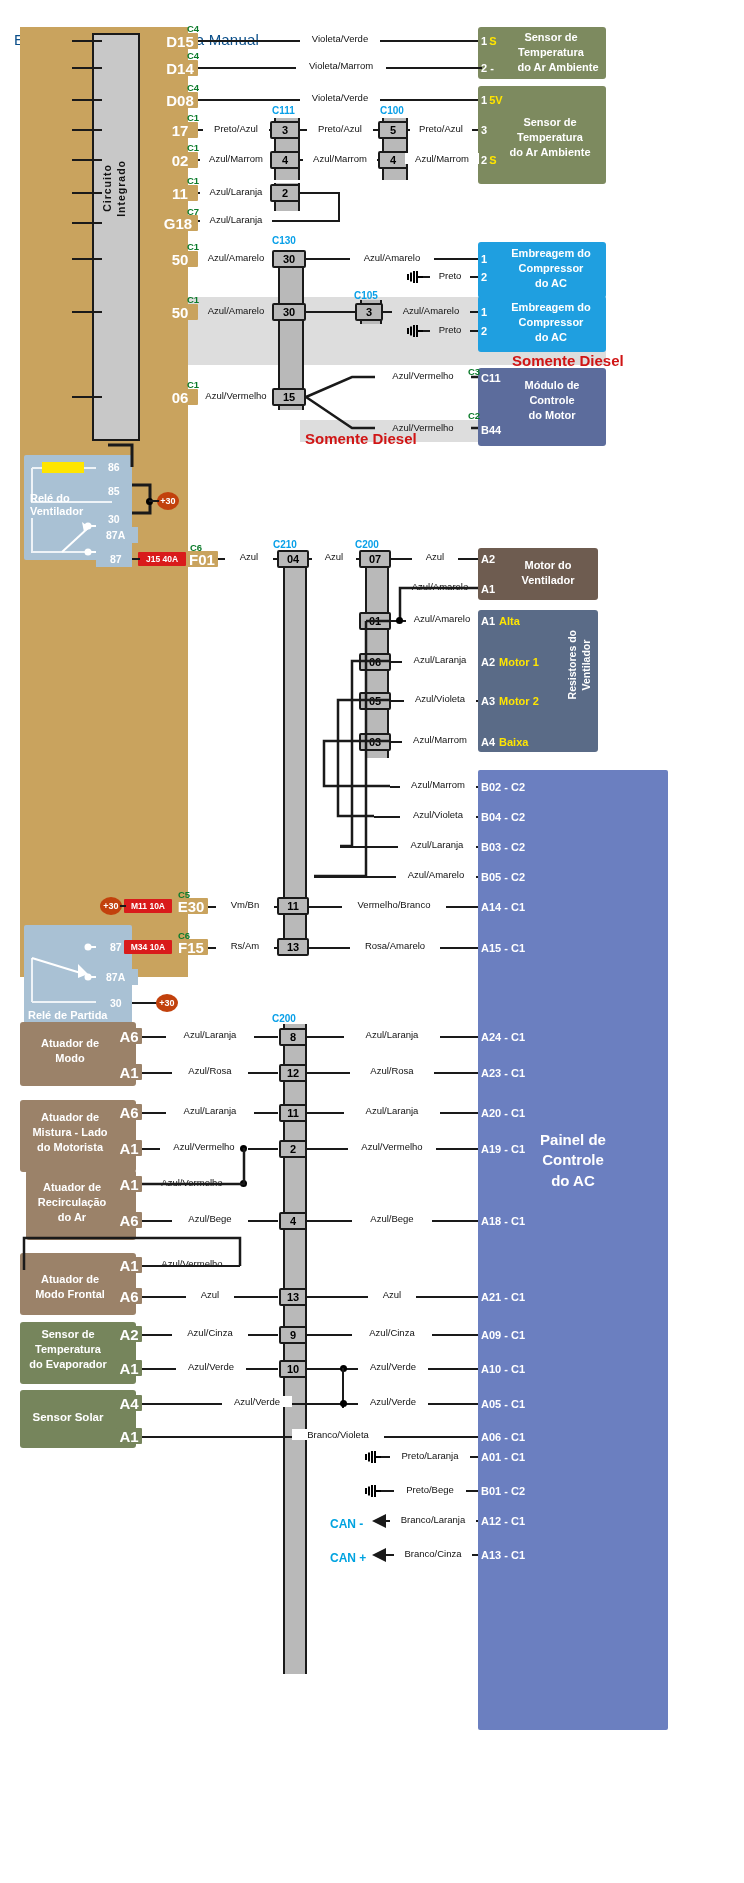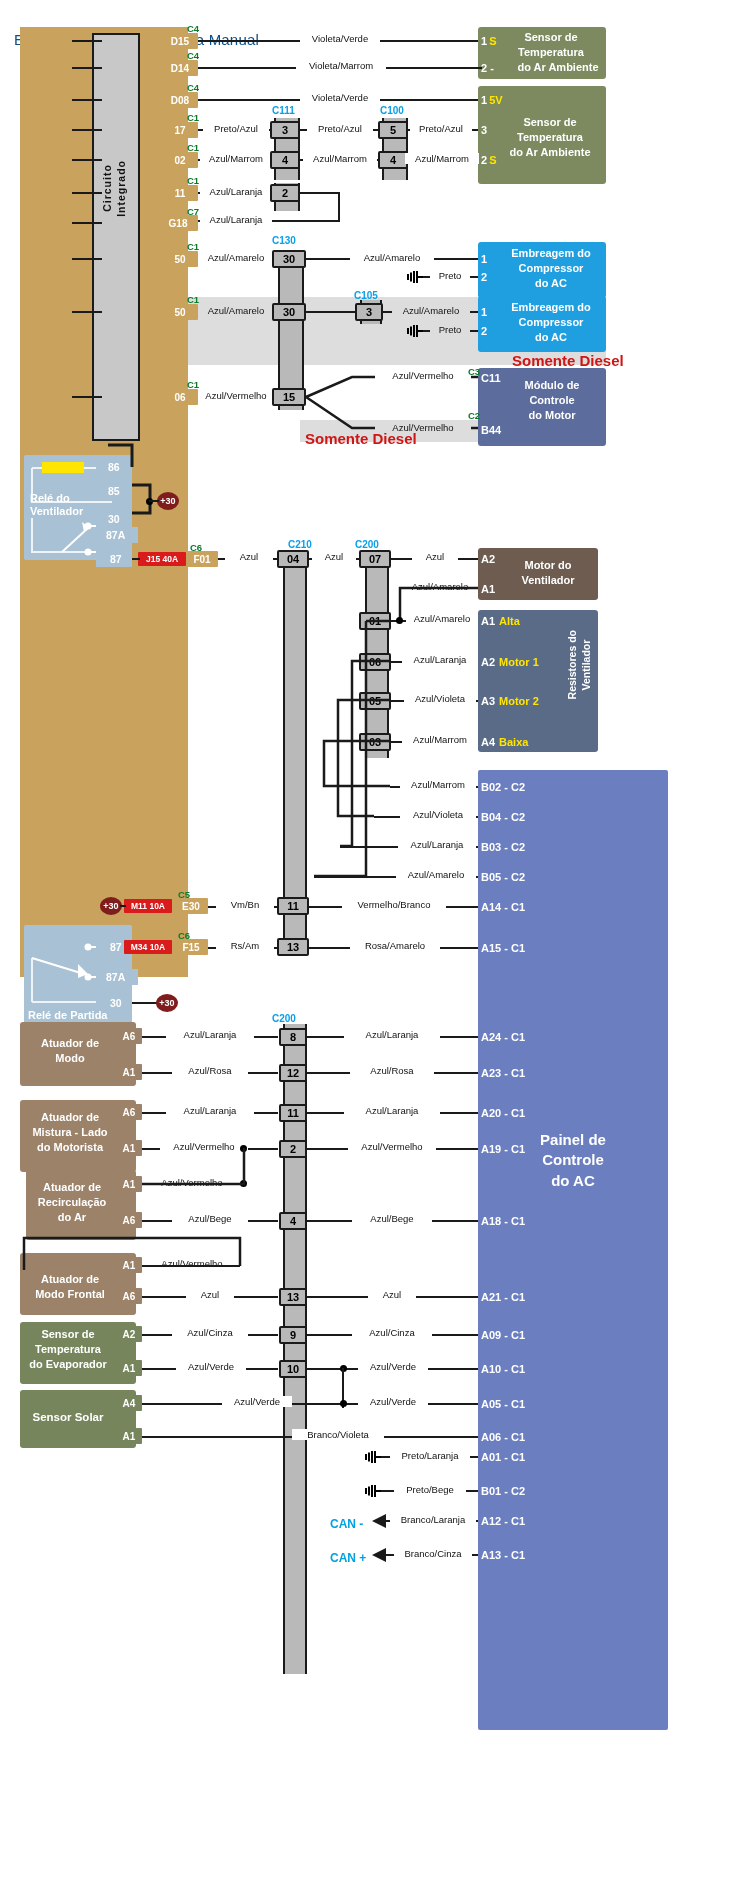--- a/index.html
+++ b/index.html
@@ -17,29 +17,29 @@
   .brown{background:#6e5c50;border-radius:3px;}
   .tan2{background:#9b8269;border-radius:3px;}
   .olive{background:#76855c;border-radius:3px;}
   .panel{background:#6b7fc0;border-radius:2px;}
   .relaybx{background:#a9c1d4;border-radius:2px;}
   .diesel-band{background:#dddddd;}
   
   .wirelbl{font-size:9.5px;color:#111;white-space:nowrap;text-align:center;}
   .conncode{font-size:10px;font-weight:bold;color:#0aa0e8;white-space:nowrap;}
   .ccode{font-size:9.5px;font-weight:bold;color:#0a7a2a;white-space:nowrap;}
-  .pinblk{background:#c9a35e;color:#fff;font-size:10px;font-weight:bold;
+  .pinblk{background:#c9a35e;color:#fff;font-size:15px;font-weight:bold;
           display:flex;align-items:center;justify-content:center;border-radius:1px;}
   .termL{color:#fff;font-size:11px;font-weight:bold;display:flex;align-items:center;
          justify-content:flex-start;padding-left:3px;box-sizing:border-box;}
   .yellowtxt{color:#ffe500;}
   .reddiesel{color:#d01515;font-weight:bold;font-size:15px;white-space:nowrap;}
   .fuse{background:#d91b1b;color:#fff;font-size:8.5px;font-weight:bold;
         display:flex;align-items:center;justify-content:center;white-space:nowrap;border-radius:1px;}
-  .plus30{background:#7f1d1d;color:#fff;font-size:9px;font-weight:bold;border-radius:50%;
+  .plus30{background:#c2410c;color:#fff;font-size:9px;font-weight:bold;border-radius:50%;
           display:flex;align-items:center;justify-content:center;}
   .cantxt{color:#00a3e0;font-size:12px;font-weight:bold;white-space:nowrap;}
   .relaylbl{color:#fff;font-size:11px;font-weight:bold;line-height:1.15;white-space:nowrap;}
   .relaypin{color:#fff;font-size:10.5px;font-weight:bold;white-space:nowrap;}
   .vert{writing-mode:vertical-rl;transform:rotate(180deg);}
   
   .h{background:#1a1a1a;height:2px;}
   .v{background:#1a1a1a;width:2px;}
   .dot{background:#000;border-radius:50%;width:7px;height:7px;}
   
@@ -276,21 +276,21 @@
   <div class="abs plus30" style="left:157px;top:492px;width:22px;height:18px;">+30</div>
   <div class="abs h" style="left:149px;top:500px;width:10px;"></div>
 
   <div class="abs fuse" style="left:138px;top:552px;width:48px;height:14px;">J15 40A</div>
   <div class="abs h" style="left:132px;top:558px;width:8px;"></div>
   <div class="abs ccode" style="left:190px;top:542px;">C6</div>
   <div class="abs pinblk" style="left:186px;top:551px;width:32px;height:16px;">F01</div>
   <div class="abs h" style="left:218px;top:558px;width:64px;"></div>
   <div class="abs wirelbl" style="left:225px;top:551px;width:48px;background:#fff;">Azul</div>
 
-  <div class="abs conncode" style="left:288px;top:539px;">C210</div>
+  <div class="abs conncode" style="left:273px;top:539px;">C210</div>
   <div class="abs splbar" style="left:283px;top:550px;width:20px;height:390px;"></div>
   <div class="abs spl" style="left:277px;top:550px;width:32px;height:18px;">04</div>
 
   <div class="abs conncode" style="left:355px;top:539px;">C200</div>
   <div class="abs splbar" style="left:365px;top:550px;width:20px;height:208px;"></div>
   <div class="abs spl" style="left:359px;top:550px;width:32px;height:18px;">07</div>
   <div class="abs h" style="left:309px;top:558px;width:50px;"></div>
   <div class="abs wirelbl" style="left:312px;top:551px;width:44px;background:#fff;">Azul</div>
 
   <div class="abs brown" style="left:478px;top:548px;width:120px;height:52px;"></div>

